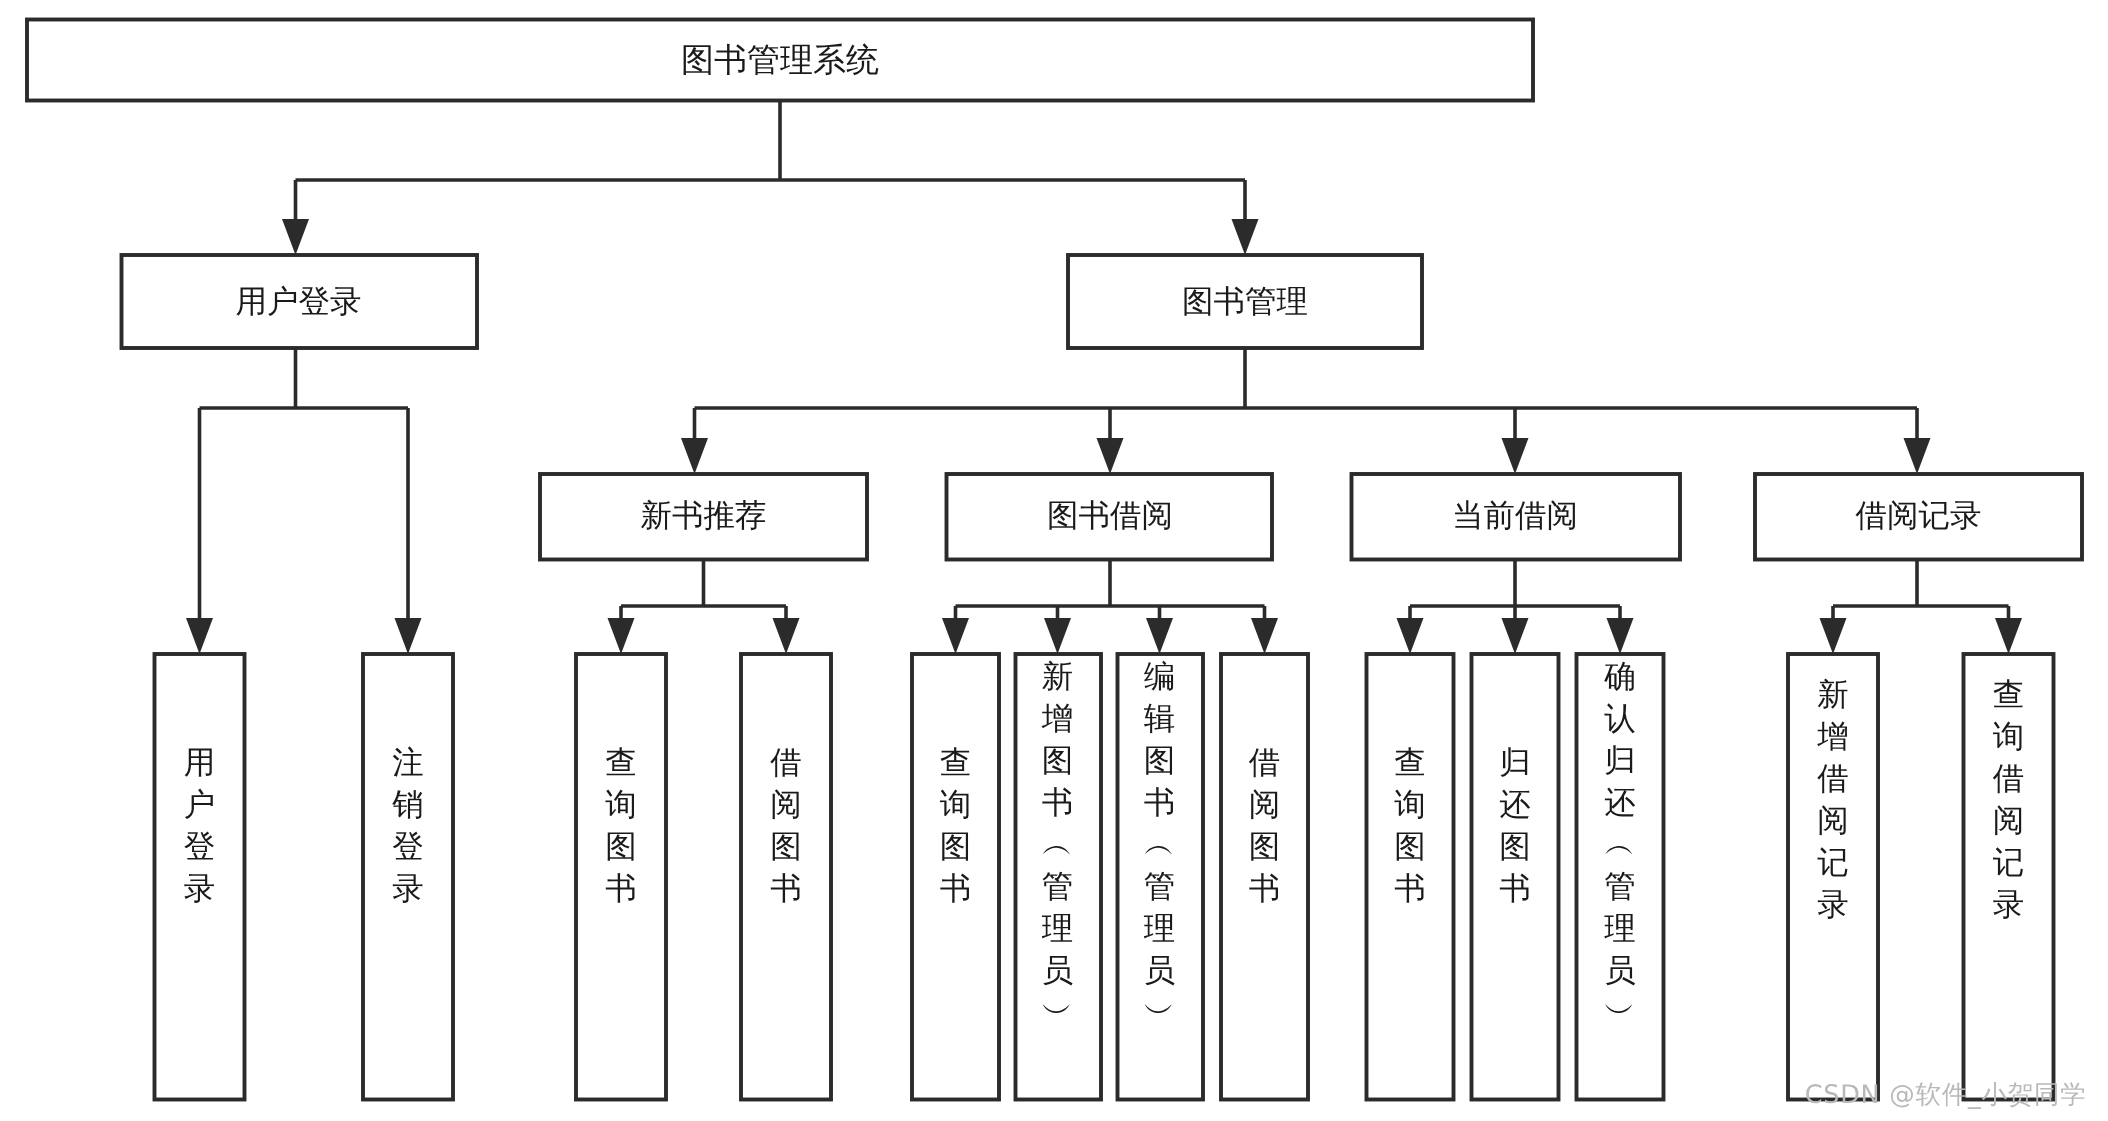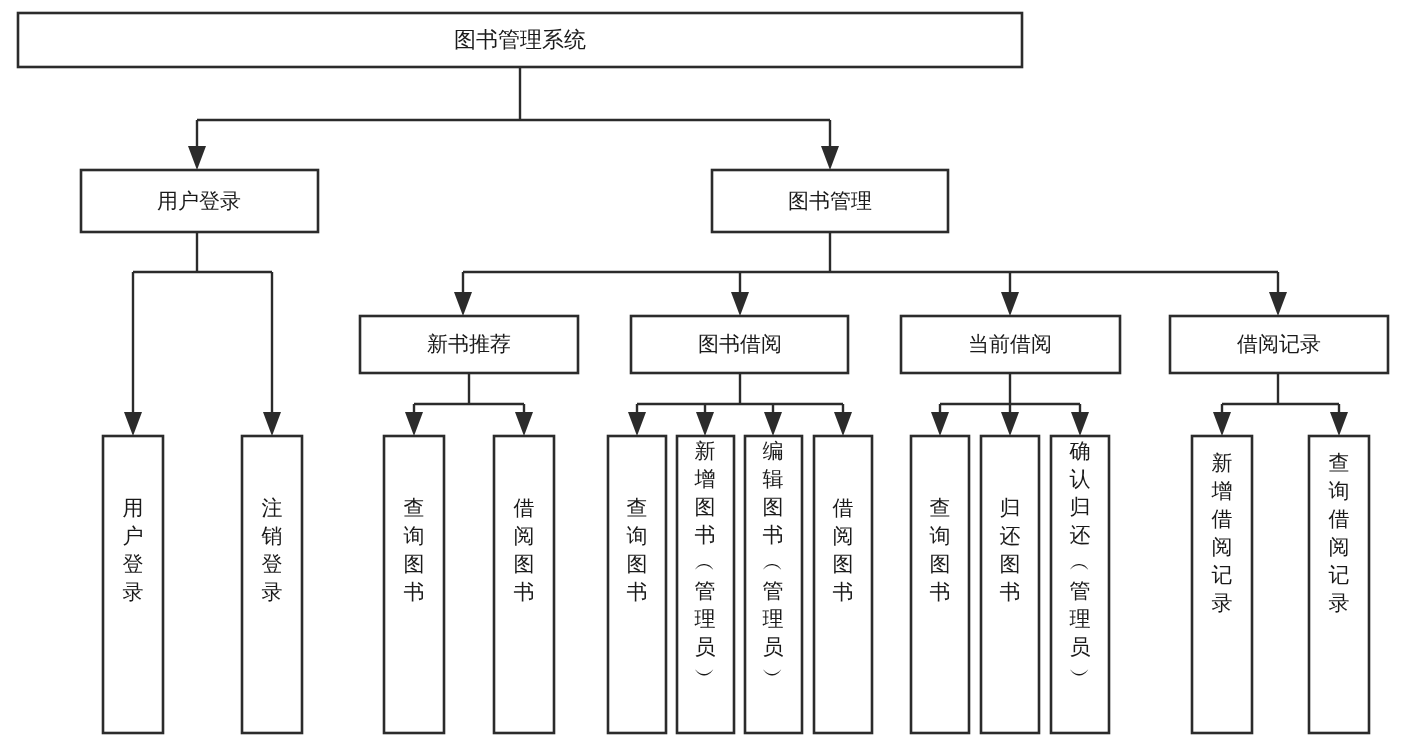--- a/index.html
+++ b/index.html
@@ -218,13 +218,14 @@
     <g>
       <rect class="node-box" x="1192" y="436" width="60" height="297"></rect>
       <text class="leaf-label" x="1222" y="470"><tspan x="1222" dy="0">新</tspan><tspan x="1222" dy="28">增</tspan><tspan x="1222" dy="28">借</tspan><tspan x="1222" dy="28">阅</tspan><tspan x="1222" dy="28">记</tspan><tspan x="1222" dy="28">录</tspan></text>
     </g>
     <g>
       <rect class="node-box" x="1309" y="436" width="60" height="297"></rect>
       <text class="leaf-label" x="1339" y="470"><tspan x="1339" dy="0">查</tspan><tspan x="1339" dy="28">询</tspan><tspan x="1339" dy="28">借</tspan><tspan x="1339" dy="28">阅</tspan><tspan x="1339" dy="28">记</tspan><tspan x="1339" dy="28">录</tspan></text>
     </g>
   </svg>
 
+  <div class="watermark">CSDN @软件_小贺同学</div>
 </div>
 
 </body></html>

